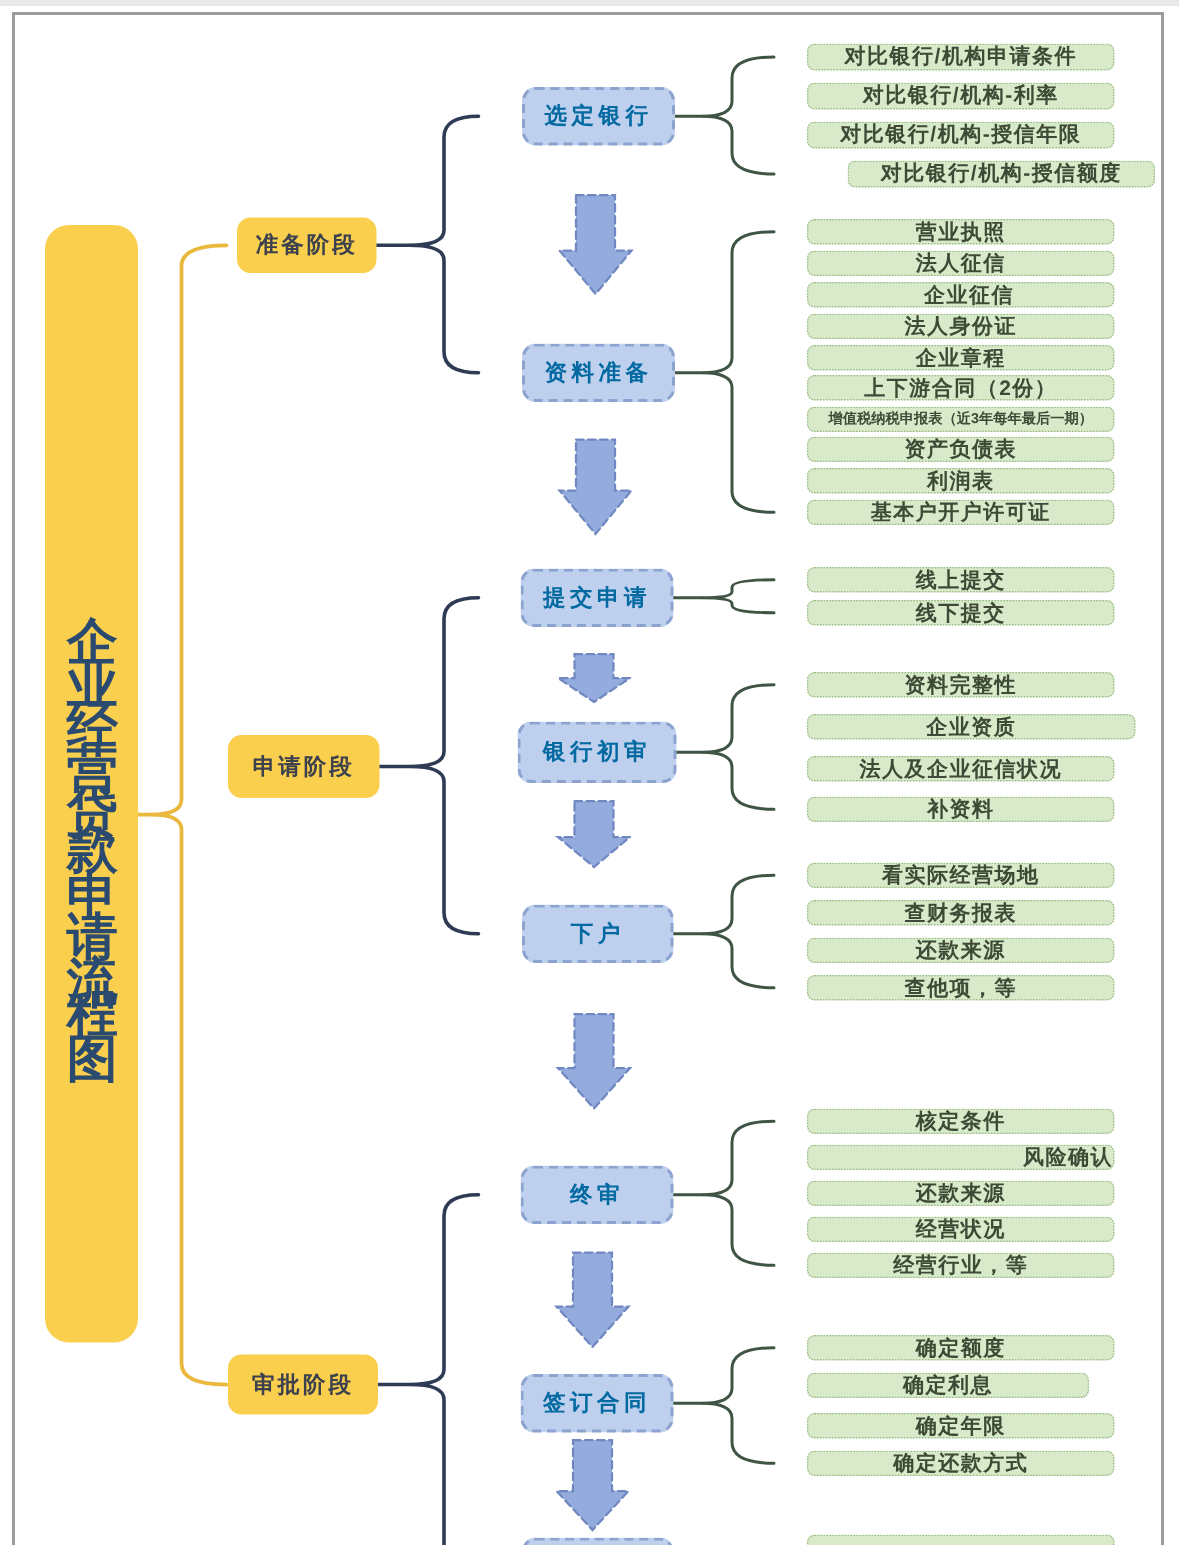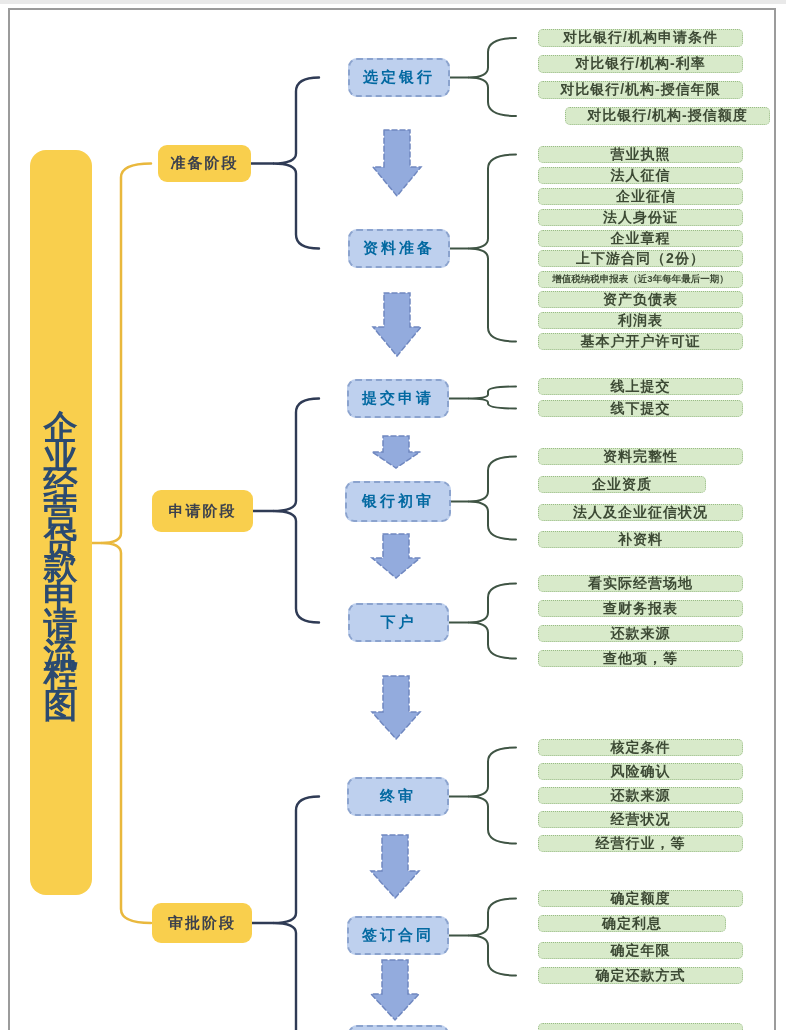--- a/index.html
+++ b/index.html
@@ -136,21 +136,21 @@
     </div>
     <div class="node leaf-box" style="left: 538px; top: 400px; width: 205px; height: 17px;">
       <span>线下提交</span>
     </div>
     <div class="node proc-box" style="left: 345px; top: 481px; width: 106px; height: 41px;">
       <span>银行初审</span>
     </div>
     <div class="node leaf-box" style="left: 538px; top: 448px; width: 205px; height: 17px;">
       <span>资料完整性</span>
     </div>
-    <div class="node leaf-box" style="left: 538px; top: 476px; width: 168px; height: 17px;">
+    <div class="node leaf-box" style="left: 538px; top: 476px; width: 219px; height: 17px;">
       <span>企业资质</span>
     </div>
     <div class="node leaf-box" style="left: 538px; top: 504px; width: 205px; height: 17px;">
       <span>法人及企业征信状况</span>
     </div>
     <div class="node leaf-box" style="left: 538px; top: 531px; width: 205px; height: 17px;">
       <span>补资料</span>
     </div>
     <div class="node proc-box" style="left: 348px; top: 603px; width: 101px; height: 39px;">
       <span>下户</span>
@@ -169,21 +169,21 @@
     </div>
     <div class="node stage-box" style="left: 152px; top: 903px; width: 100px; height: 40px;">
       <span>审批阶段</span>
     </div>
     <div class="node proc-box" style="left: 347px; top: 777px; width: 102px; height: 39px;">
       <span>终审</span>
     </div>
     <div class="node leaf-box" style="left: 538px; top: 739px; width: 205px; height: 17px;">
       <span>核定条件</span>
     </div>
-    <div class="node leaf-box" style="left: 538px; top: 763px; width: 205px; height: 17px;">
+    <div class="node leaf-box" style="left: 538px; top: 763px; width: 205px; height: 17px; justify-content: flex-end;">
       <span>风险确认</span>
     </div>
     <div class="node leaf-box" style="left: 538px; top: 787px; width: 205px; height: 17px;">
       <span>还款来源</span>
     </div>
     <div class="node leaf-box" style="left: 538px; top: 811px; width: 205px; height: 17px;">
       <span>经营状况</span>
     </div>
     <div class="node leaf-box" style="left: 538px; top: 835px; width: 205px; height: 17px;">
       <span>经营行业，等</span>

